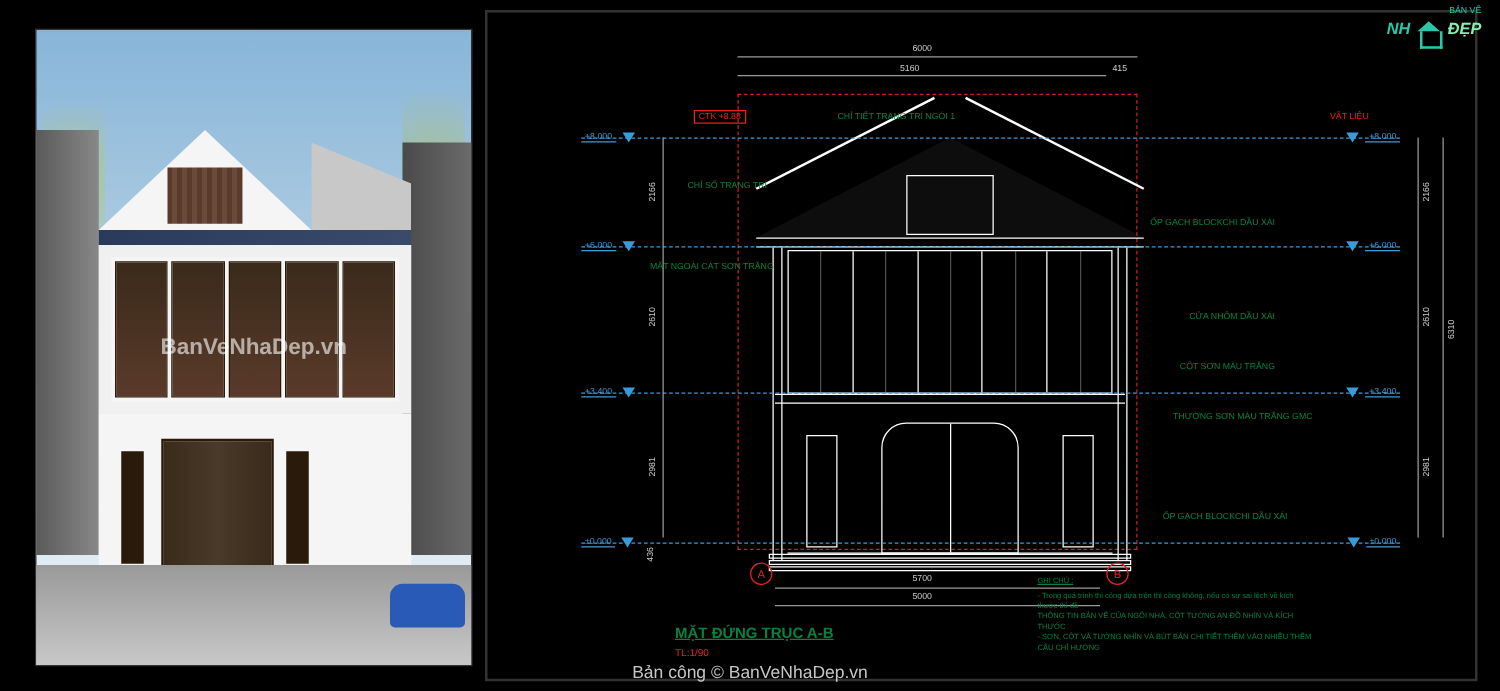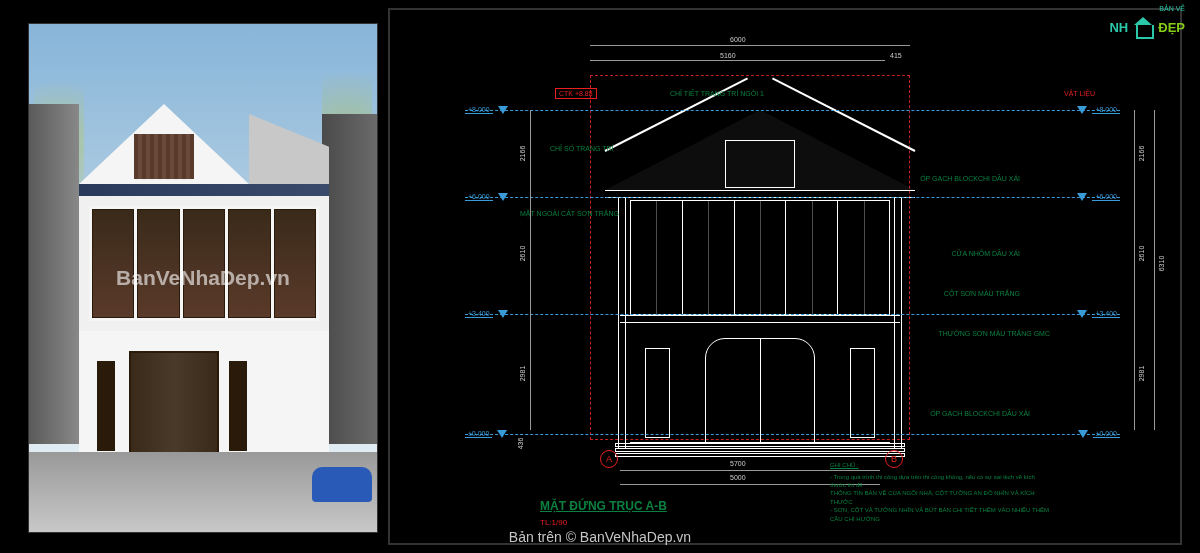--- a/index.html
+++ b/index.html
@@ -150,21 +150,21 @@
       width: 60px; height: 35px;
       background: #2a5ab8;
       border-radius: 10px 10px 4px 4px;
     }
     
     .watermark-center {
       position: absolute;
       top: 50%; left: 50%;
       transform: translate(-50%, -50%);
       color: rgba(255,255,255,0.6);
-      font-size: 21px;
+      font-size: 18px;
       font-weight: bold;
       pointer-events: none;
     }
     
     
     .cad-panel {
       flex: 1;
       background: #000;
       border: 2px solid #333;
       position: relative;
@@ -424,24 +424,25 @@
       font-size: 8px;
       border: 1px solid #666;
       padding: 3px;
     }
     
     
     .logo-badge {
       position: absolute;
       top: 15px; right: 15px;
       display: flex;
-      align-items: center;
+      align-items: flex-start;
       gap: 3px;
       font-size: 13px;
       font-weight: bold;
+      font-style: italic;
     }
     .logo-text1 { color: #2ac8a8; }
     .logo-house {
       width: 24px; height: 24px;
       position: relative;
     }
     .logo-house::before {
       content: '';
       position: absolute;
       top: 2px; left: 3px;
@@ -451,21 +452,21 @@
       border-bottom: 8px solid #2ac8a8;
     }
     .logo-house::after {
       content: '';
       position: absolute;
       top: 10px; left: 5px;
       width: 14px; height: 12px;
       border: 2px solid #2ac8a8;
       border-top: none;
     }
-    .logo-text2 { color: #84cc16; }
+    .logo-text2 { color: #86efac; }
     .logo-sub {
       position: absolute;
       top: 5px; right: 15px;
       font-size: 7px;
       color: #2ac8a8;
     }
     
     
     .copyright {
       position: absolute;
@@ -652,13 +653,13 @@
   </div>
 </div>
 
 <div class="logo-sub">BẢN VẼ</div>
 <div class="logo-badge">
   <span class="logo-text1">NH</span>
   <span class="logo-house"></span>
   <span class="logo-text2">ĐẸP</span>
 </div>
 
-<div class="copyright">Bản trên © BanVeNhaDep.vn</div>
+<div class="copyright">Bản công © BanVeNhaDep.vn</div>
 
 </body></html>

